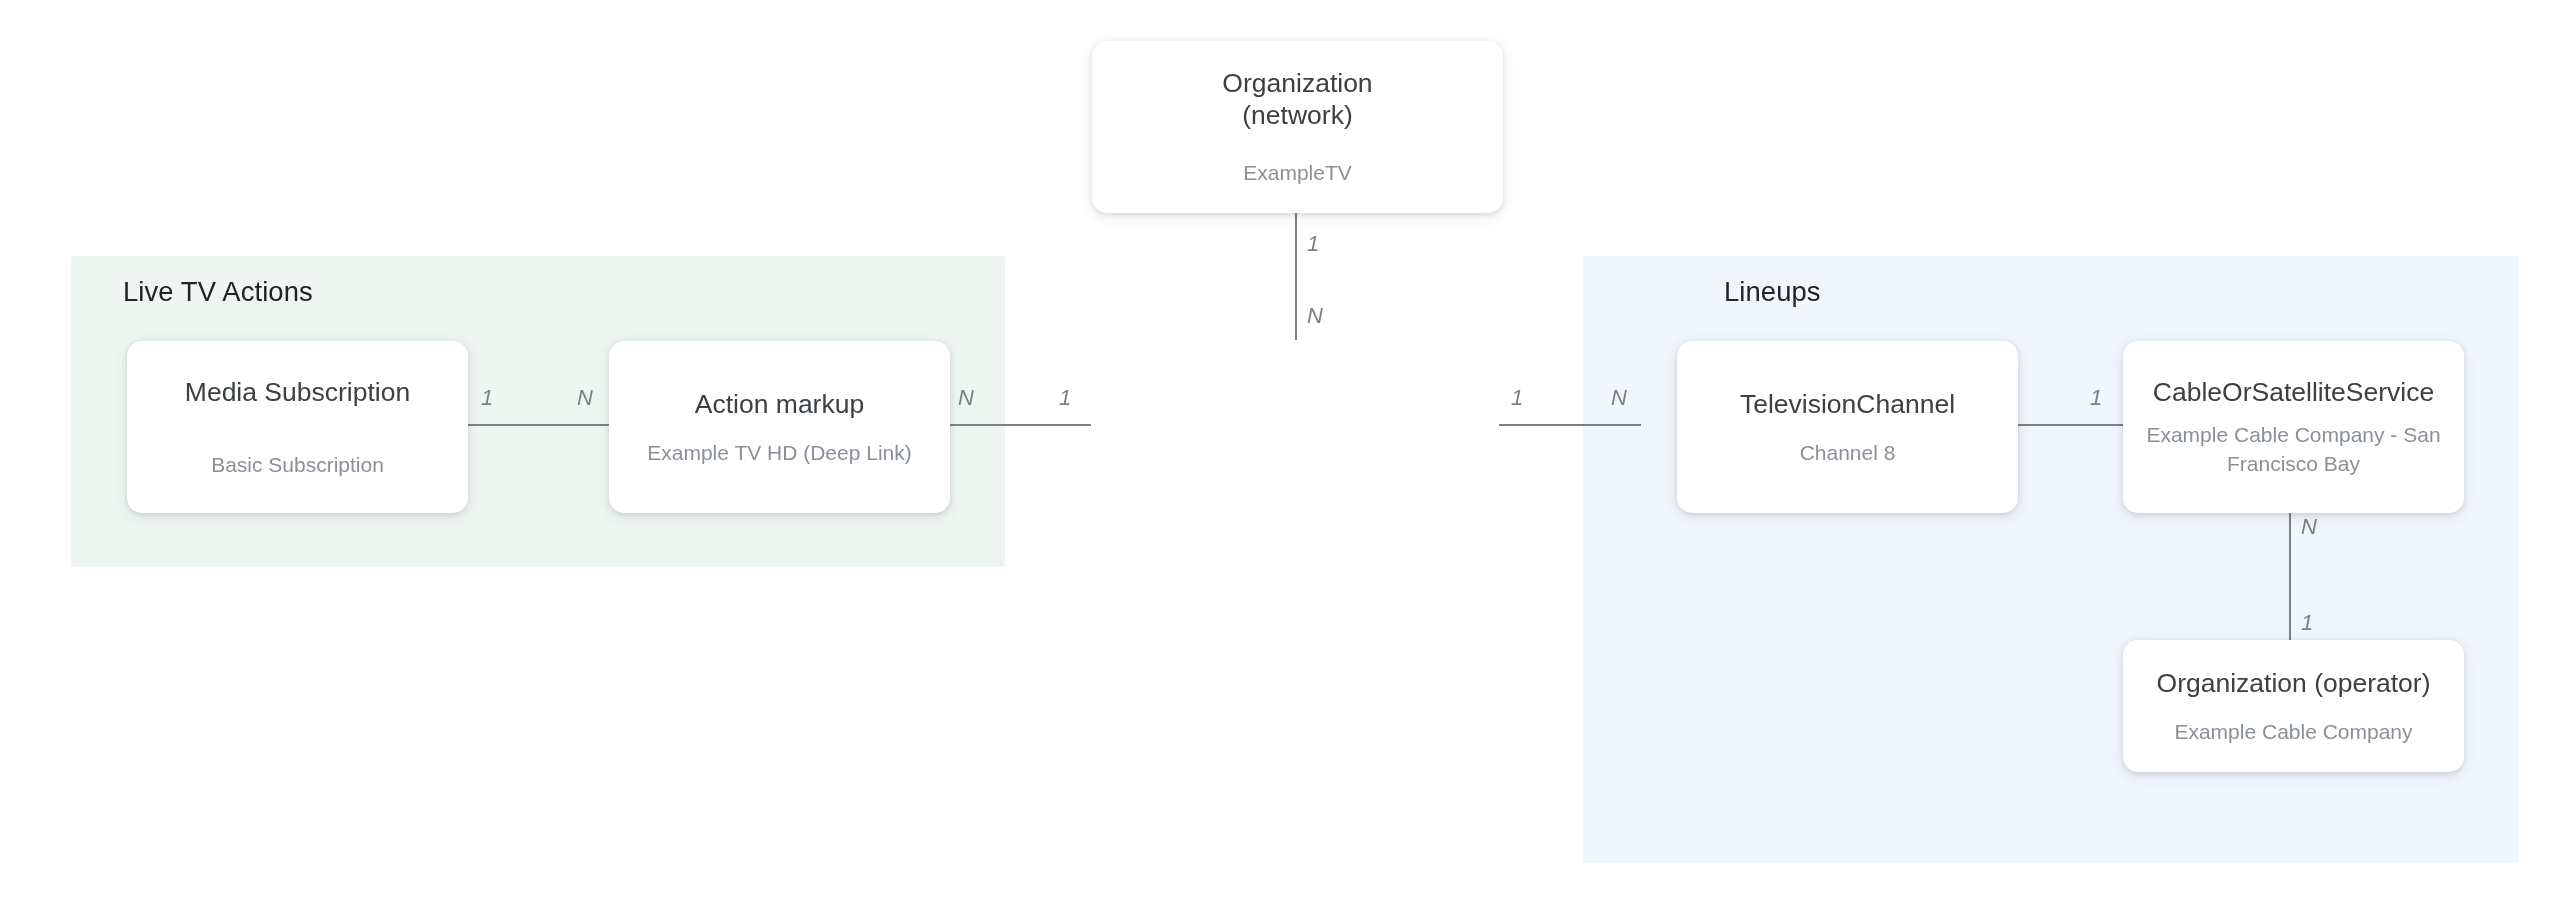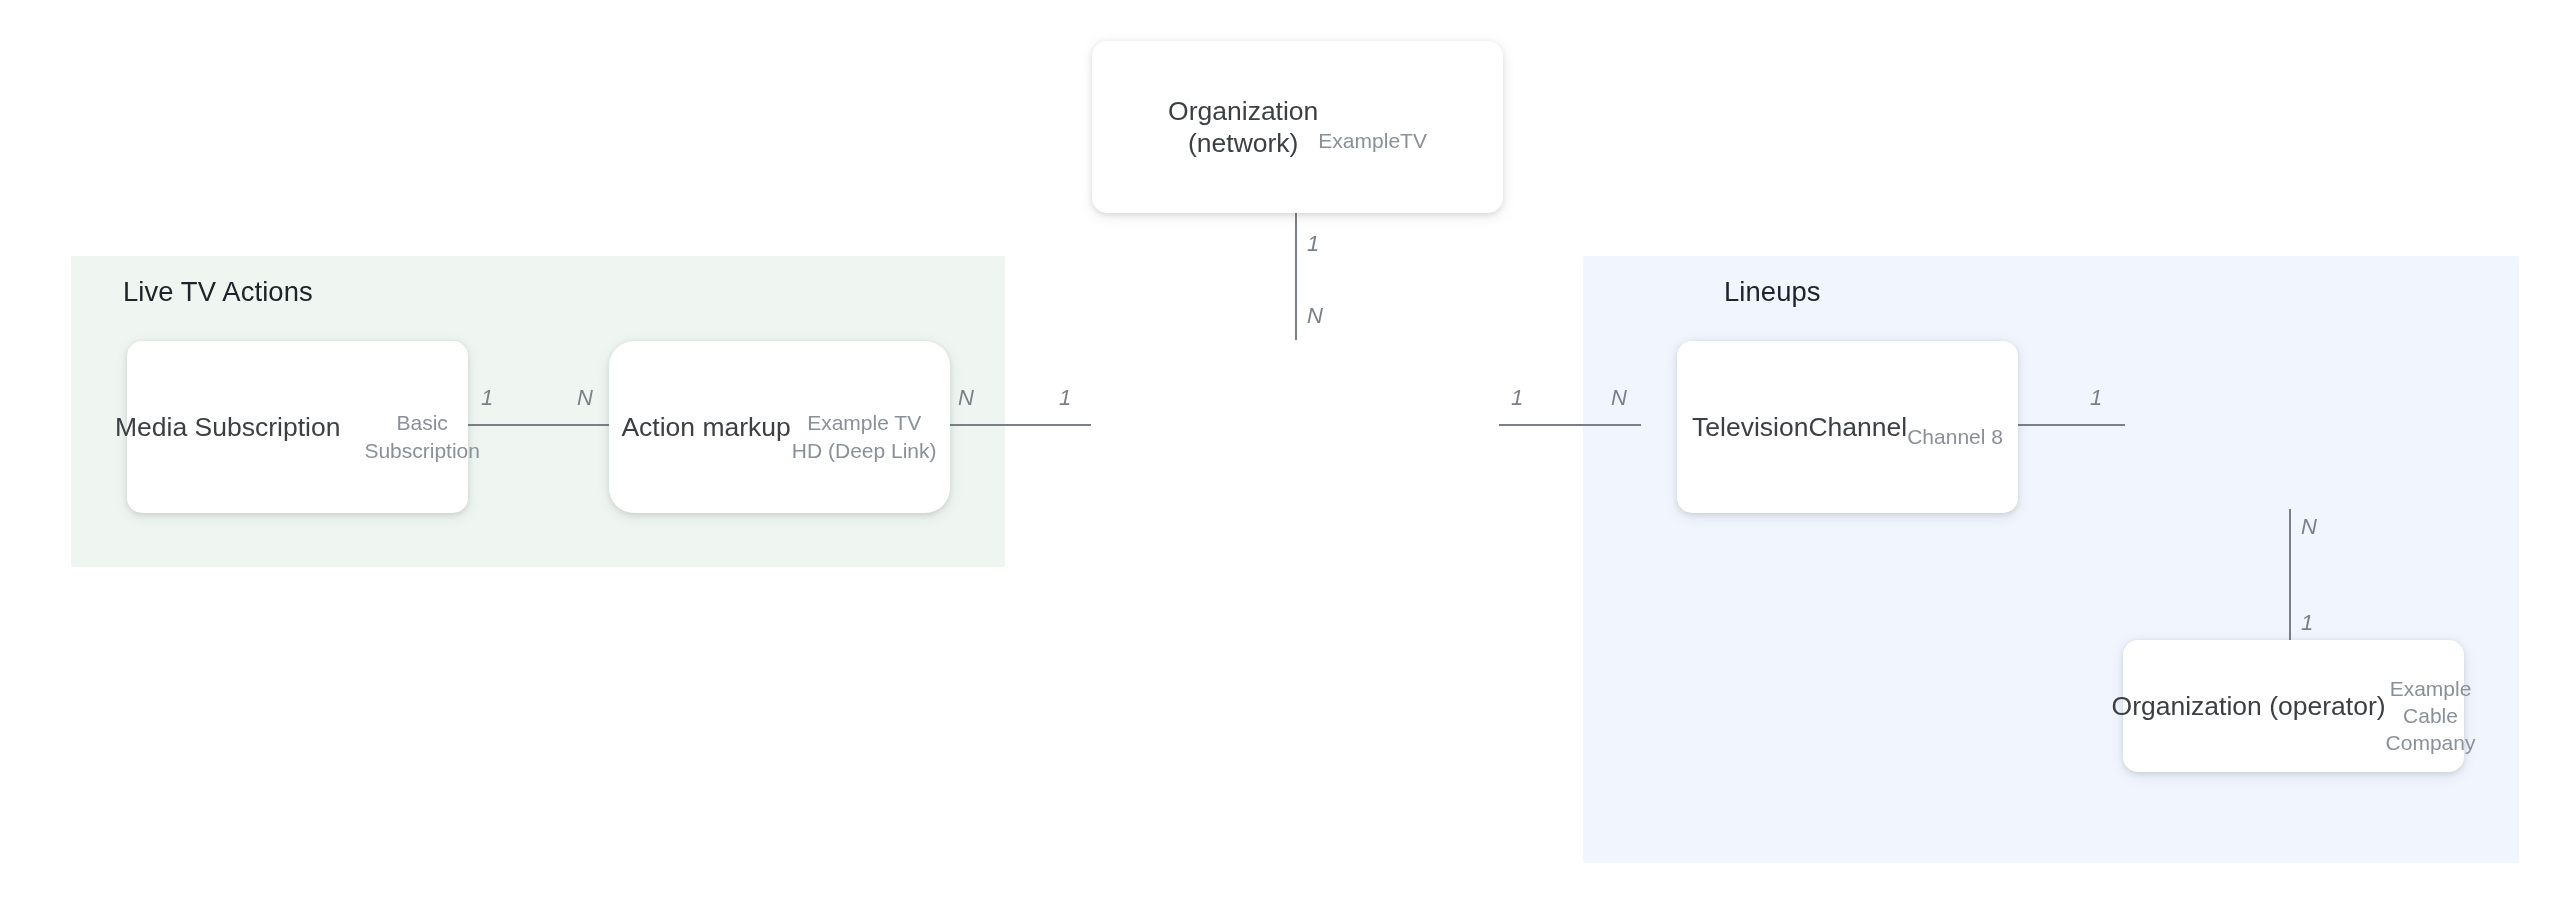--- a/index.html
+++ b/index.html
@@ -34,21 +34,21 @@
     white-space: nowrap;
   }
 
   
   .node {
     position: absolute;
     background: #ffffff;
     border-radius: 15px;
     box-shadow: 0 1.8px 5.3px rgba(60,64,67,0.13), 0 3.5px 14px rgba(60,64,67,0.10);
     display: flex;
-    flex-direction: row;
+    flex-direction: column;
     align-items: center;
     justify-content: center;
     box-sizing: border-box;
     padding: 5.3px 12.4px;
     z-index: 4;
   }
   .node-title {
     font-size: 26.5px;
     line-height: 32px;
     color: #3c4043;
@@ -128,31 +128,35 @@
       <span>(network)</span>
     </div>
     <div class="node-sub" style="margin-top:28px;">ExampleTV</div>
   </div>
 
   <div class="node" style="left:127px; top:341px; width:341px; height:172px;gap:24px;">
     <div class="node-title">Media Subscription</div>
     <div class="node-sub">Basic Subscription</div>
   </div>
 
-  <div class="node" style="left:609px; top:341px; width:341px; height:172px;border-radius:25px;">
+  <div class="node" style="left:609px; top:341px; width:341px; height:172px;">
     <div class="node-title">Action markup</div>
     <div class="node-sub">Example TV HD (Deep Link)</div>
   </div>
 
 
   <div class="node" style="left:1677px; top:341px; width:341px; height:172px;">
     <div class="node-title">TelevisionChannel</div>
     <div class="node-sub">Channel 8</div>
   </div>
 
+  <div class="node" style="left:2123px; top:341px; width:341px; height:172px;">
+    <div class="node-title">CableOrSatelliteService</div>
+    <div class="node-sub two-line" style="margin-top:12.4px; line-height:29px;">Example Cable Company - San Francisco Bay</div>
+  </div>
 
   <div class="node" style="left:2123px; top:640px; width:341px; height:132px;">
     <div class="node-title">Organization (operator)</div>
     <div class="node-sub">Example Cable Company</div>
   </div>
 
 </div>
 
 
 </body></html>

